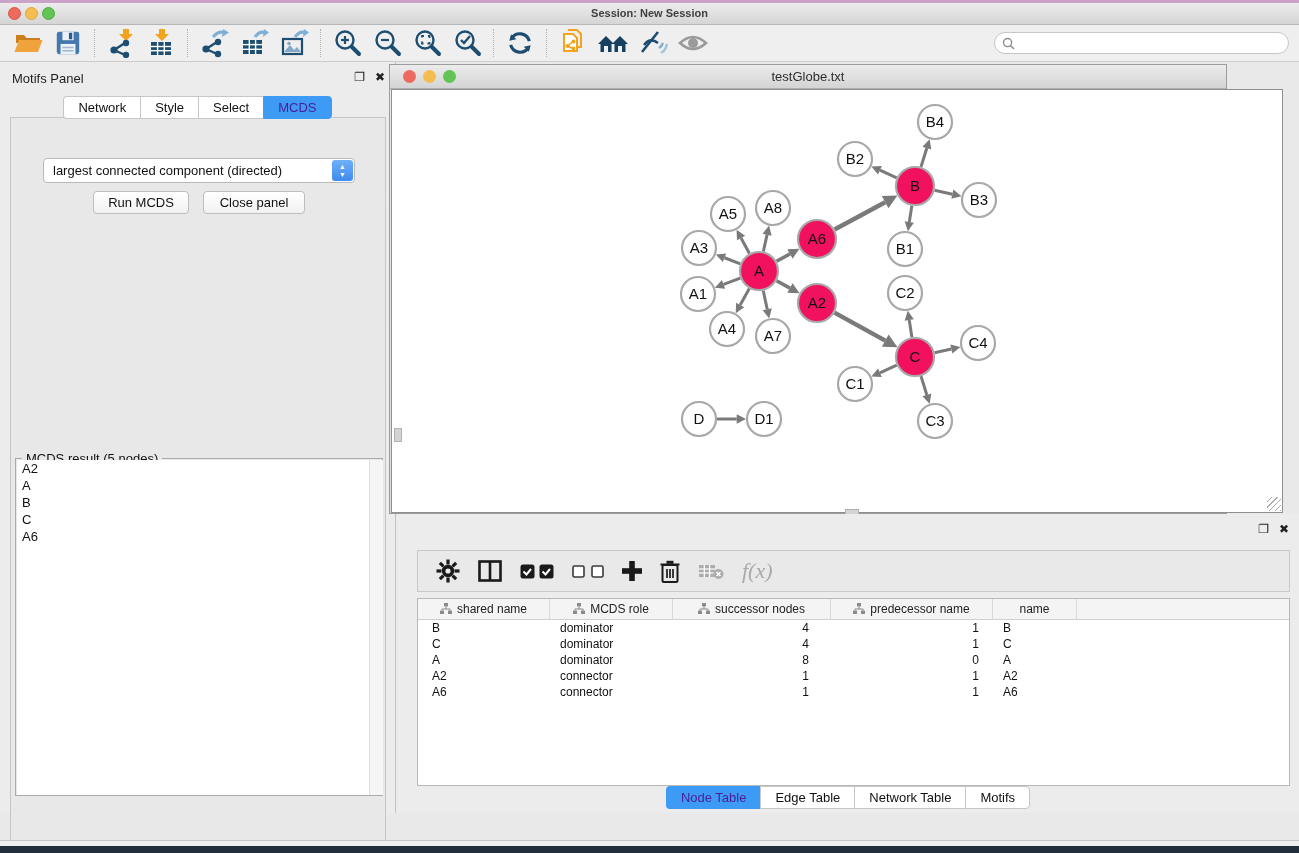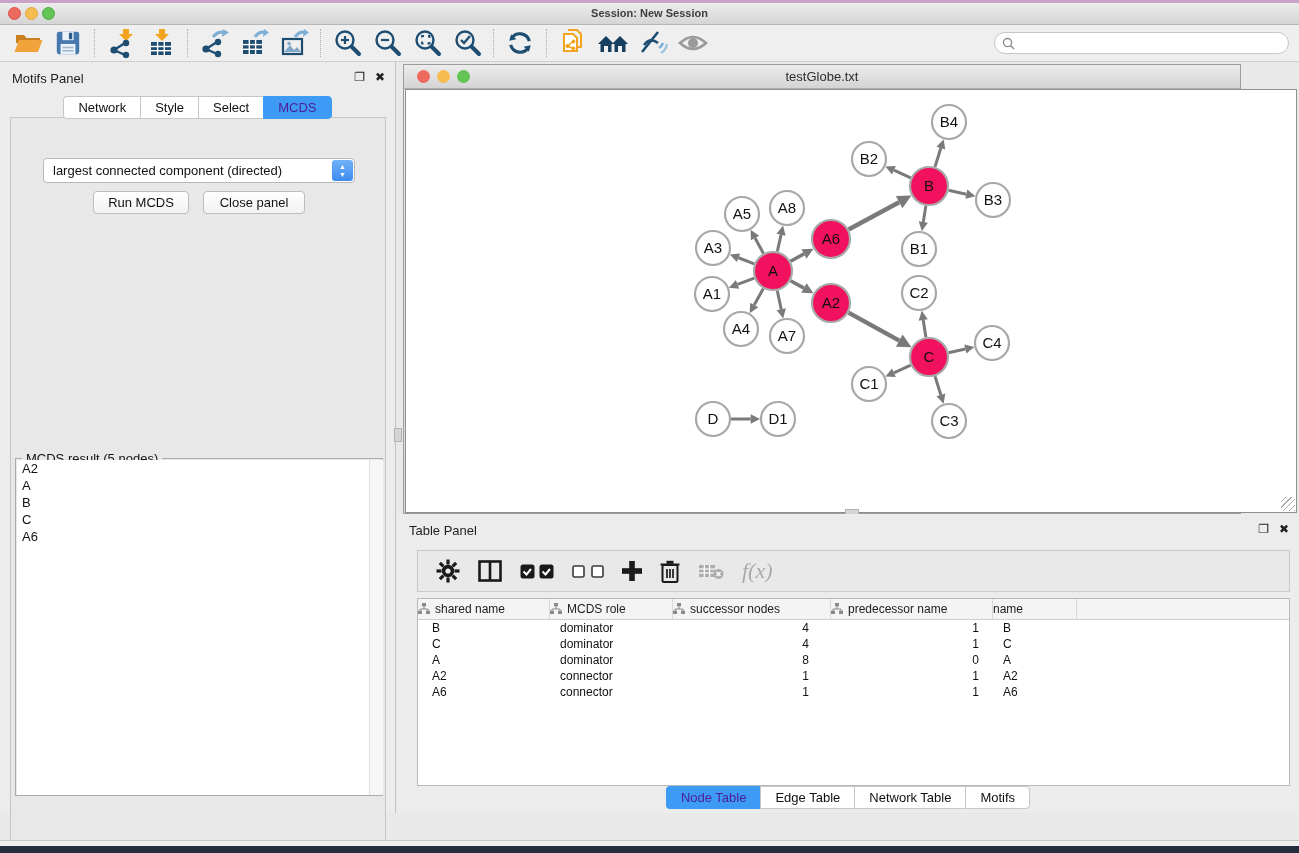--- a/index.html
+++ b/index.html
@@ -40,39 +40,39 @@
   .push-btn { position:absolute; height:23px; background:linear-gradient(#FFFFFF,#F2F2F2); border:1px solid #BDBDBD; border-radius:4px; font-size:13px; color:#111; text-align:center; line-height:21px; }
   #run-mcds-btn { left:82px; top:73px; width:96px; }
   #close-panel-btn { left:192px; top:73px; width:102px; }
   #mcds-fieldset { position:absolute; left:4px; top:340px; width:368px; height:338px; border:1px solid #ABABAB; }
   #mcds-legend { position:absolute; left:6px; top:-8px; background:#E8E8E8; font-size:13px; color:#111; padding:0 4px; }
   #mcds-list { position:absolute; left:1px; top:1px; width:366px; height:335px; background:#FFF; overflow:hidden; }
   #mcds-list .list-item { font-size:13px; color:#111; padding:1px 0 1px 5px; line-height:15px; }
   #mcds-scroll { position:absolute; right:0; top:0; width:14px; height:100%; background:#F6F6F6; border-left:1px solid #E0E0E0; }
 
   
-  #network-window { left:403px; top:64px; width:838px; height:450px; background:linear-gradient(#ECECEC,#DCDCDC); border:1px solid #9C9C9C; }
+  #network-window { left:389px; top:64px; width:838px; height:450px; background:linear-gradient(#ECECEC,#DCDCDC); border:1px solid #9C9C9C; }
   #nw-titlebar { position:absolute; left:0; top:0; width:100%; height:24px; background:linear-gradient(#ECECEC,#D4D4D4); border-bottom:1px solid #AFAFAF; }
   #nw-titlebar .t-red { left:13px; top:5px; background:#EE6A5F; }
   #nw-titlebar .t-yel { left:33px; top:5px; background:#F5BD4F; }
   #nw-titlebar .t-grn { left:53px; top:5px; background:#61C455; }
   #nw-title { width:100%; text-align:center; font-size:13px; color:#2E2E2E; line-height:23px; }
   #network-canvas { position:absolute; left:1px; top:24px; width:892px; height:424px; background:#FFF; border:1px solid #8F8F8F; }
   #resize-grip { position:absolute; right:1px; bottom:1px; width:14px; height:14px;
     background:repeating-linear-gradient(135deg, transparent 0 3px, #ABABAB 3px 4px); }
   .divider-handle { background:#D4D4D4; border:1px solid #B2B2B2; }
   #divider-left { left:394px; top:428px; width:8px; height:14px; }
   #divider-bottom { left:845px; top:509px; width:14px; height:8px; }
 
   
   #table-panel { left:397px; top:514px; width:902px; height:299px; background:#ECECEC; }
   #tp-toolbar { position:absolute; left:20px; top:36px; width:873px; height:42px; background:#E9E9E9; border:1px solid #C9C9C9; display:flex; align-items:center; gap:18px; padding-left:18px; }
   #tp-table { position:absolute; left:20px; top:84px; width:873px; height:188px; background:#FFF; border:1px solid #B9B9B9; font-size:12px; }
   .thead { display:flex; height:21px; background:#F4F4F4; border-bottom:1px solid #CFCFCF; }
-  .th { display:flex; align-items:center; justify-content:flex-start; gap:5px; color:#222; border-right:1px solid #D9D9D9; font-size:12px; }
+  .th { display:flex; align-items:center; justify-content:center; gap:5px; color:#222; border-right:1px solid #D9D9D9; font-size:12px; }
   .trow { display:flex; height:16px; align-items:center; }
   .td { color:#111; overflow:hidden; white-space:nowrap; }
 
   #tp-tabs { position:absolute; left:0; bottom:4px; width:100%; display:flex; justify-content:center; }
 
   
   #status-bar { left:0; top:840px; width:1299px; height:33px; background:#EFEFEF; border-top:1px solid #C6C6C6; }
   #list-btn { position:absolute; left:10px; top:7px; width:27px; height:23px; background:#F6F6F6; border:1px solid #ABABAB; display:flex; align-items:center; justify-content:center; }
   #memory-btn { position:absolute; right:9px; top:7px; height:23px; background:#FFF; border:1px solid #C2C2C2; border-radius:3px; display:flex; align-items:center; gap:6px; padding:0 11px; font-size:13px; color:#111; }
   #memory-dot { width:12px; height:12px; border-radius:50%; background:#23A335; }
@@ -377,21 +377,20 @@
         <circle cx="372" cy="329" r="17" fill="#FFFFFF" stroke="#A8A8A8" stroke-width="2.2"></circle>
         <text x="372" y="334" text-anchor="middle" font-size="15" fill="#111111">D1</text>
       </svg>
     <div id="resize-grip"></div>
   </div>
 </div>
 <div id="divider-left" class="abs divider-handle"></div>
 <div id="divider-bottom" class="abs divider-handle"></div>
 
 <div id="table-panel" class="abs">
-  <div class="panel-titlebar">Table Panel</div>
   <div class="panel-controls">
     <span>❐</span>
     <span>✖</span>
   </div>
   <div id="tp-toolbar">
     <span>
       <svg width="24" height="24" viewBox="0 0 24 24">
         <g fill="#1A1A1A">
           <circle cx="12" cy="12" r="6.2"></circle>
           <g id="teeth">

